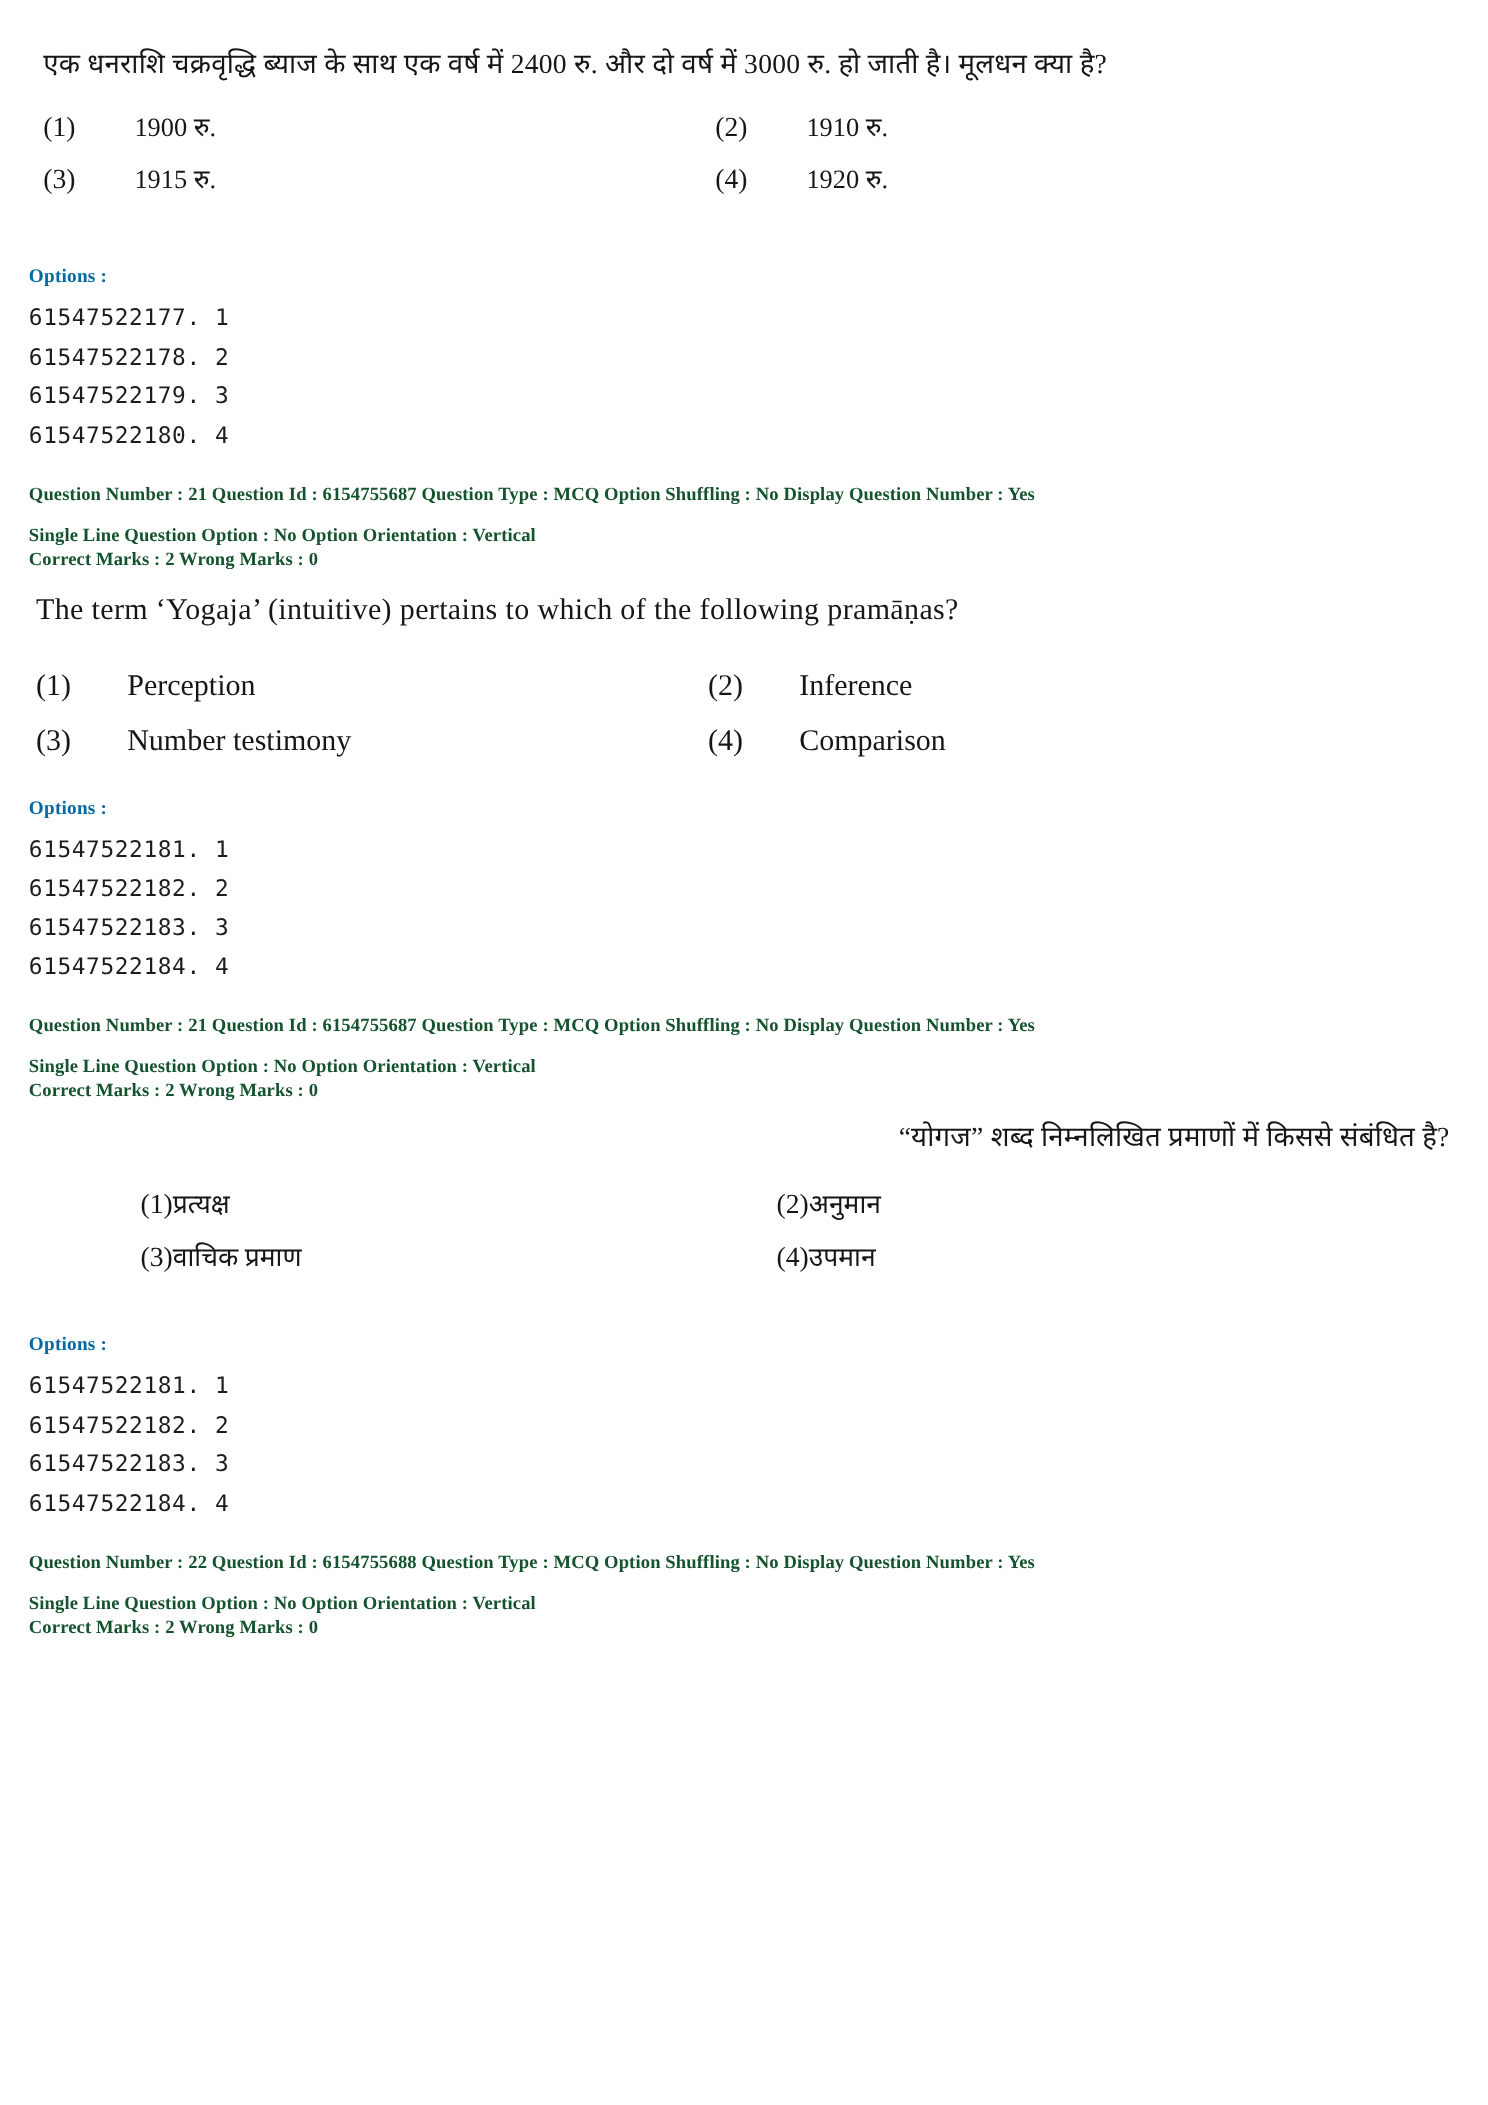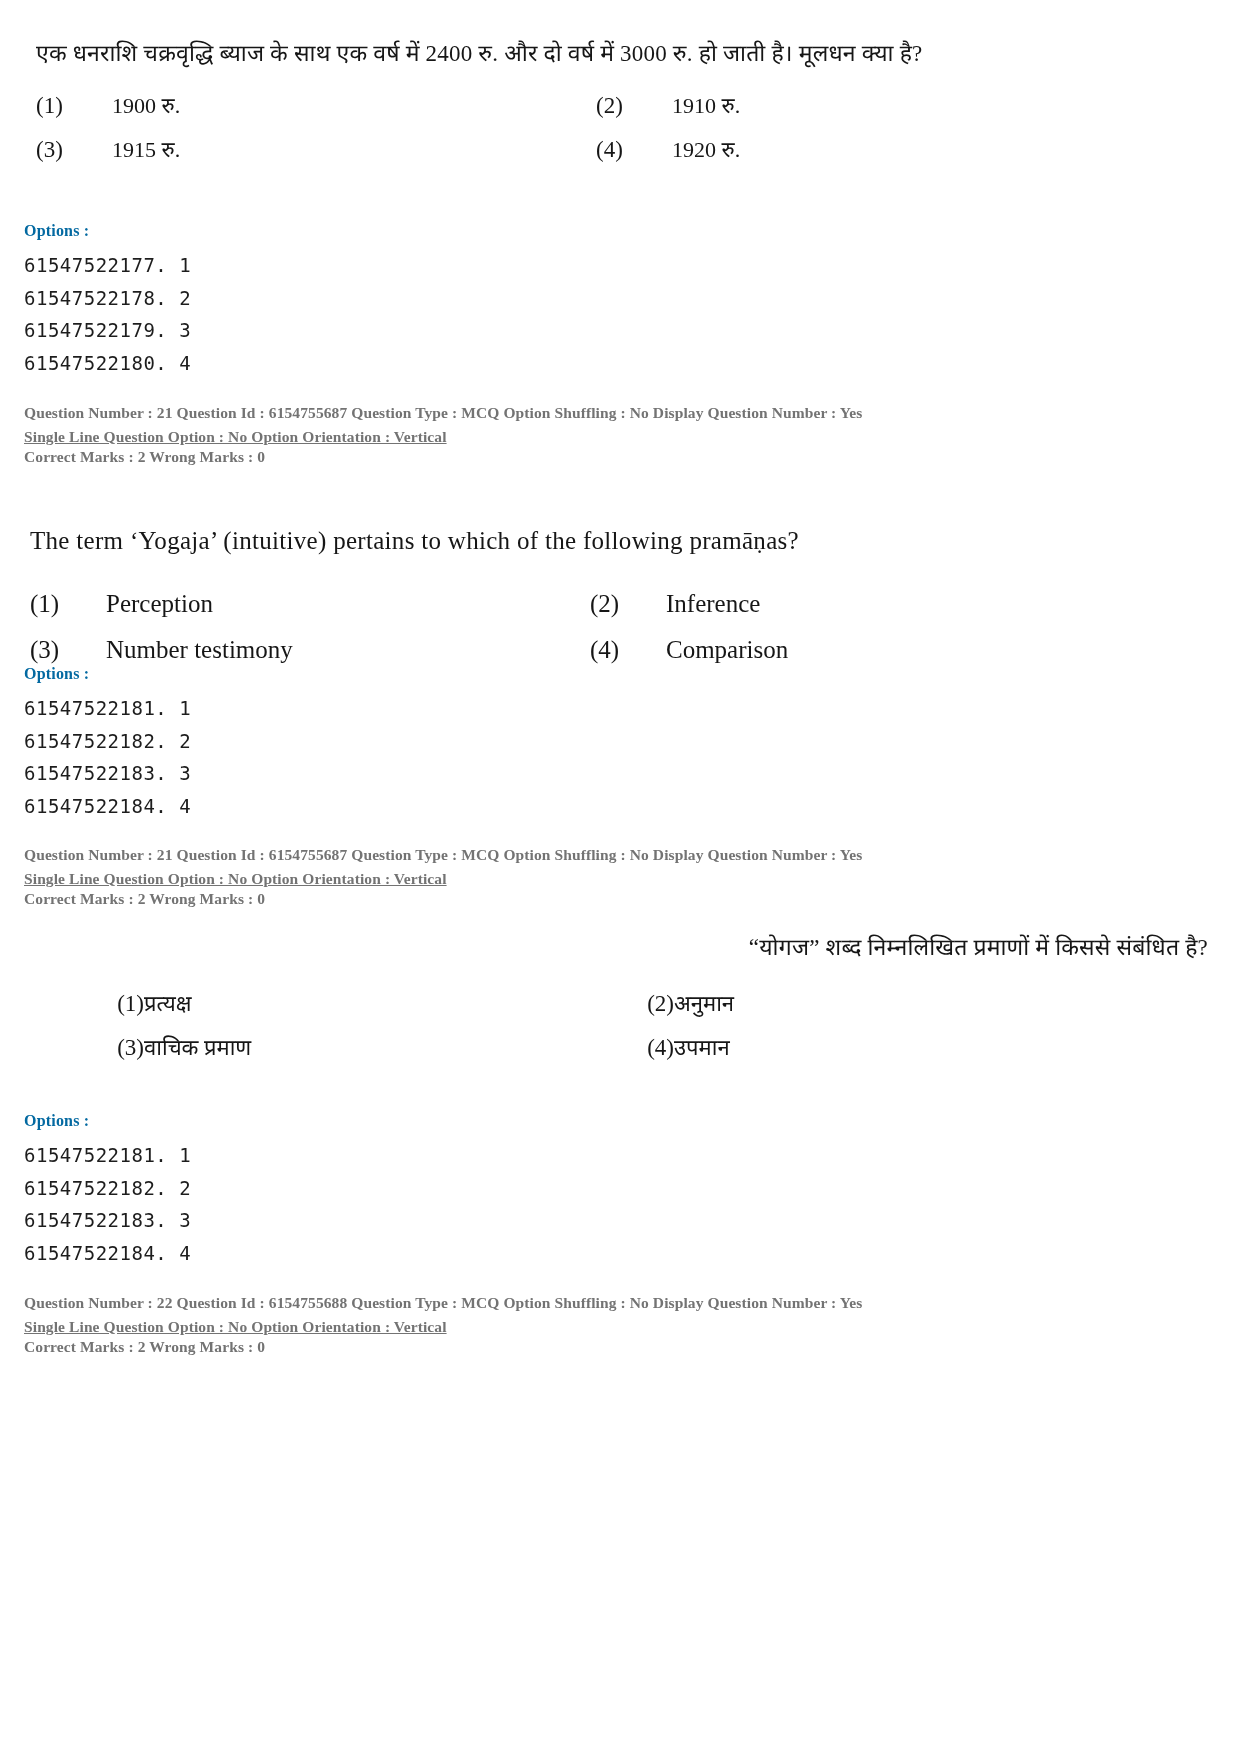--- a/index.html
+++ b/index.html
@@ -85,25 +85,25 @@
     color: #1d1d1d;
     letter-spacing: 0.5px;
   }
 
   
   .meta-block {
     font-family: "Liberation Serif", serif;
     font-weight: bold;
     font-size: 15.5px;
     line-height: 1.3;
-    color: #737373;
+    color: #14532d;
     letter-spacing: 0.1px;
   }
   .meta-line { white-space: nowrap; }
-  .meta-line.second { margin-top: 4px; text-decoration: underline; }
+  .meta-line.second { margin-top: 14px; }
   .meta-line.marks { }
 
   
   .sp-stem-to-opts { height: 22px; }
 </style>
 </head>
 <body>
 
 <div class="page">
 
@@ -137,21 +137,21 @@
     <div class="option-id">61547522179. 3</div>
     <div class="option-id">61547522180. 4</div>
   </div>
 
   <div class="meta-block" style="position:absolute; left:24px; top:403px; width:1180px;">
     <div class="meta-line">Question Number : 21  Question Id : 6154755687  Question Type : MCQ  Option Shuffling : No  Display Question Number : Yes</div>
     <div class="meta-line second">Single Line Question Option : No  Option Orientation : Vertical</div>
     <div class="meta-line marks">Correct Marks : 2  Wrong Marks : 0</div>
   </div>
 
-  <div style="position:absolute; left:30px; top:492px; width:1180px;margin-top:32px;">
+  <div style="position:absolute; left:30px; top:492px; width:1180px;">
     <div class="stem stem-eng">The term ‘Yogaja’ (intuitive) pertains to which of the following  pramāṇas?</div>
     <div style="height:30px;"></div>
     <div class="opt-grid opt-eng">
       <div class="opt-cell">
         <span class="opt-num">(1)</span>
         <span class="opt-text">Perception</span>
       </div>
       <div class="opt-cell">
         <span class="opt-num">(2)</span>
         <span class="opt-text">Inference</span>

